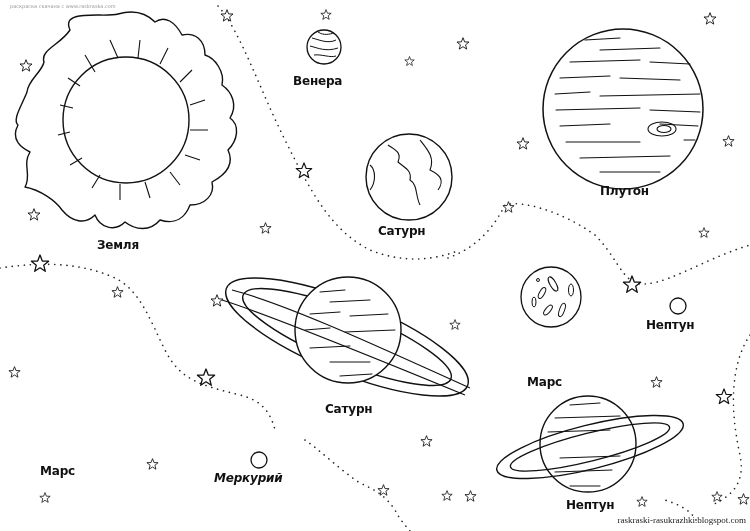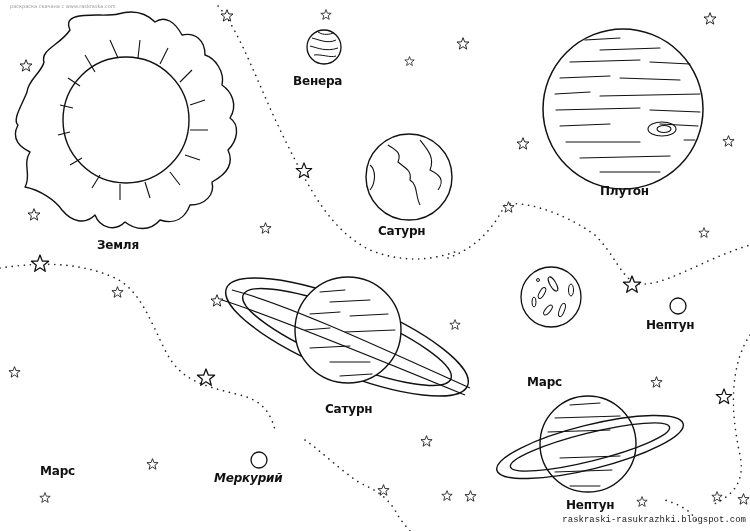--- a/index.html
+++ b/index.html
@@ -1,20 +1,20 @@
 <!DOCTYPE html>
 <html><head>
 <meta charset="utf-8">
 <style>
   html, body { margin:0; padding:0; background:#fff; }
   body { width:750px; height:531px; position:relative; overflow:hidden; font-family:"DejaVu Sans", sans-serif; }
   #art { position:absolute; left:0; top:0; width:750px; height:531px; }
   .label { position:absolute; font-family:"DejaVu Sans", sans-serif; font-weight:bold; font-size:12px; color:#111; white-space:nowrap; letter-spacing:-0.2px; }
   .wm-top { position:absolute; left:10px; top:3px; font-size:5px; color:#999; font-family:"DejaVu Sans", sans-serif; }
-  .wm-bottom { position:absolute; right:4px; bottom:6px; font-size:9px; color:#222; font-family:Liberation Mono, monospace; }
+  .wm-bottom { position:absolute; right:4px; bottom:6px; font-size:9px; color:#222; font-family:Liberation Serif, serif; }
 </style>
 </head>
 <body>
 
 <svg id="art" viewBox="0 0 750 531" xmlns="http://www.w3.org/2000/svg">
   <defs>
     <symbol id="star" viewBox="-10 -10 20 20">
       <polygon points="0,-9 2.3,-3 8.6,-2.8 3.7,1.2 5.3,7.3 0,3.8 -5.3,7.3 -3.7,1.2 -8.6,-2.8 -2.3,-3" fill="#fff" stroke="#111" stroke-width="1.3" stroke-linejoin="round"></polygon>
     </symbol>
   </defs>

